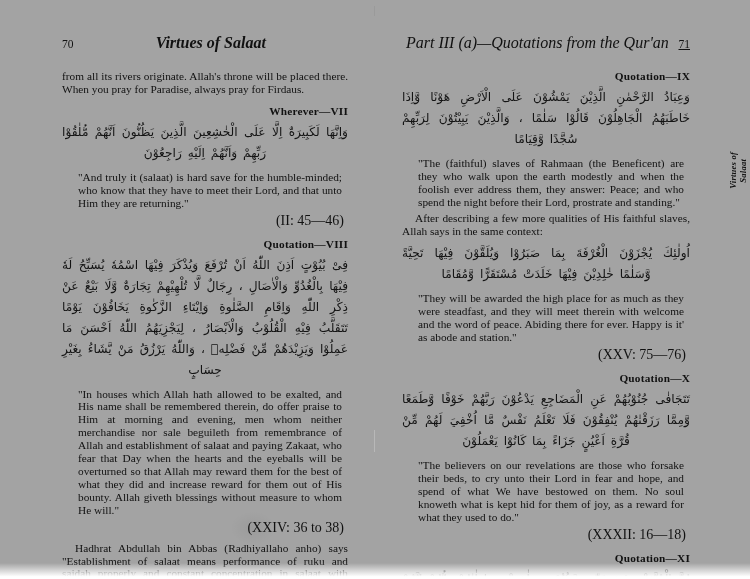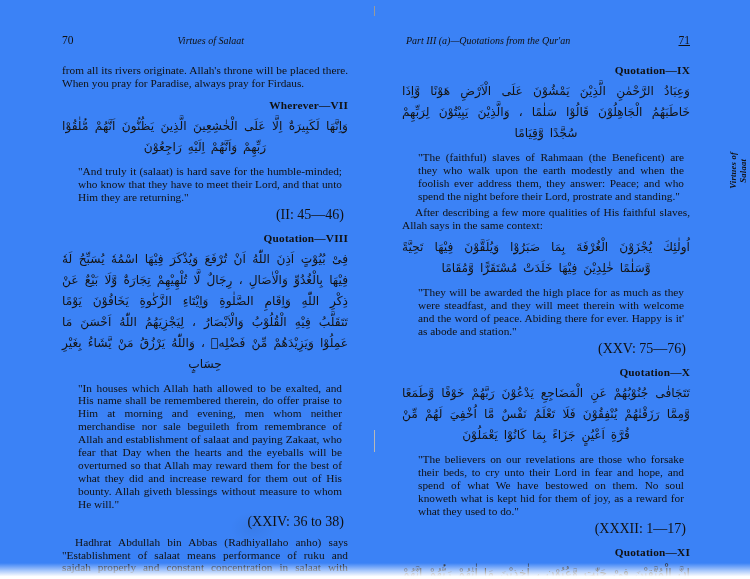--- a/index.html
+++ b/index.html
@@ -11,21 +11,21 @@
     width: 750px;
     height: 579px;
     font-family: "Liberation Serif", serif;
     color: #111;
     position: relative;
     overflow: hidden;
   }
   .page {
     position: absolute;
     inset: 0;
-    background: #3b82f6;
+    background: #a3a3a3;
   }
   .tick-top {
     position: absolute;
     top: 6px;
     left: 374px;
     width: 1px;
     height: 10px;
     background: #9a9a9a;
   }
   .tick-mid-left {
@@ -63,26 +63,27 @@
     margin-bottom: 18px;
   }
   .head-left .folio {
     font-family: "Liberation Serif", serif;
     font-size: 11.5px;
   }
   .head-left .title {
     flex: 1;
     text-align: center;
     font-style: italic;
-    font-size: 10px;
+    font-size: 16px;
+    font-weight: bold;
   }
   .head-right .title {
     flex: 1;
     font-style: italic;
-    font-size: 10px;
+    font-size: 16px;
     text-align: left;
     padding-left: 4px;
   }
   .head-right .folio {
     font-size: 11.5px;
     text-decoration: underline;
   }
   p.body {
     font-size: 11.3px;
     line-height: 12.9px;
@@ -207,21 +208,21 @@
       <div class="arabic j">وَعِبَادُ الرَّحْمٰنِ الَّذِيْنَ يَمْشُوْنَ عَلَى الْاَرْضِ هَوْنًا وَّاِذَا خَاطَبَهُمُ الْجَاهِلُوْنَ قَالُوْا سَلٰمًا ، وَالَّذِيْنَ يَبِيْتُوْنَ لِرَبِّهِمْ سُجَّدًا وَّقِيَامًا</div>
       <div class="quote">"The (faithful) slaves of Rahmaan (the Beneficent) are they who walk upon the earth modestly and when the foolish ever address them, they answer: Peace; and who spend the night before their Lord, prostrate and standing."</div>
       <p class="body indent">After describing a few more qualities of His faithful slaves, Allah says in the same context:</p>
       <div class="arabic j">اُولٰئِكَ يُجْزَوْنَ الْغُرْفَةَ بِمَا صَبَرُوْا وَيُلَقَّوْنَ فِيْهَا تَحِيَّةً وَّسَلٰمًا خٰلِدِيْنَ فِيْهَا خَلَدَتْ مُسْتَقَرًّا وَّمُقَامًا</div>
       <div class="quote">"They will be awarded the high place for as much as they were steadfast, and they will meet therein with welcome and the word of peace. Abiding there for ever. Happy is it' as abode and station."</div>
       <div class="ref">(XXV: 75—76)</div>
 
       <div class="quot-head">Quotation—X</div>
       <div class="arabic j">تَتَجَافٰى جُنُوْبُهُمْ عَنِ الْمَضَاجِعِ يَدْعُوْنَ رَبَّهُمْ خَوْفًا وَّطَمَعًا وَّمِمَّا رَزَقْنٰهُمْ يُنْفِقُوْنَ فَلَا تَعْلَمُ نَفْسٌ مَّا اُخْفِيَ لَهُمْ مِّنْ قُرَّةِ اَعْيُنٍ جَزَاءً بِمَا كَانُوْا يَعْمَلُوْنَ</div>
       <div class="quote">"The believers on our revelations are those who forsake their beds, to cry unto their Lord in fear and hope, and spend of what We have bestowed on them. No soul knoweth what is kept hid for them of joy, as a reward for what they used to do."</div>
-      <div class="ref">(XXXII: 1—17)</div>
+      <div class="ref">(XXXII: 16—18)</div>
 
       <div class="quot-head">Quotation—XI</div>
       <div class="arabic j">اِنَّ الْمُتَّقِيْنَ فِىْ جَنّٰتٍ وَّعُيُوْنٍ ، اٰخِذِيْنَ مَا اٰتٰهُمْ رَبُّهُمْ اِنَّهُمْ كَانُوْا قَبْلَ ذٰلِكَ مُحْسِنِيْنَ ، كَانُوْا قَلِيْلًا مِّنَ الَّيْلِ مَا يَهْجَعُوْنَ وَبِالْاَسْحَارِ هُمْ يَسْتَغْفِرُوْنَ</div>
 
       <div class="sidetab">
         <span>Virtues of</span>
         <span>Salaat</span>
       </div>
     </div>
   </div>

